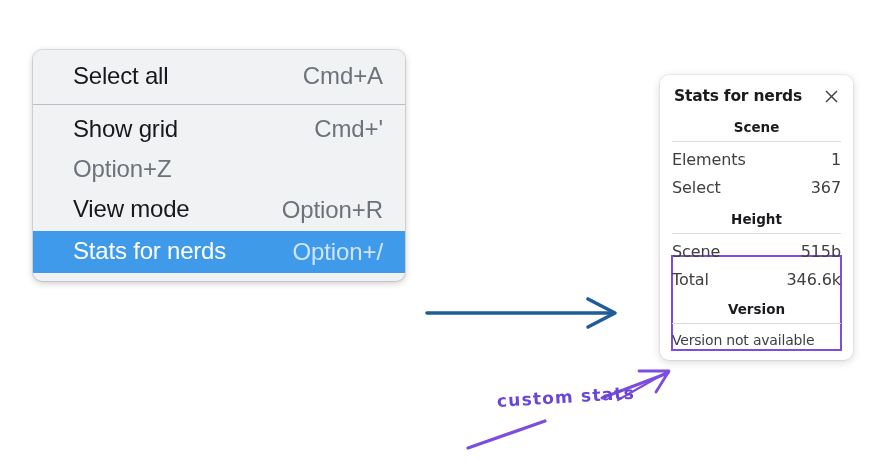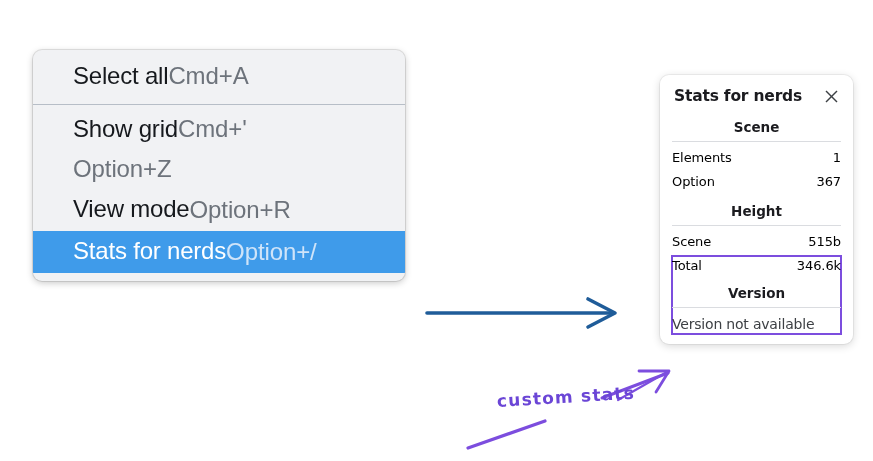--- a/index.html
+++ b/index.html
@@ -30,23 +30,25 @@
   }
   .menu-group { }
   .menu-divider {
     height: 1px;
     background: #b7bec7;
     margin: 6px 0 4px 0;
   }
   .menu-item {
     display: flex;
     align-items: center;
+    justify-content: space-between;
     padding: 5px 22px 6px 40px;
     box-sizing: border-box;
     cursor: default;
+    gap: 34px;
   }
   .menu-item .label {
     font-size: 24px;
     color: #16191d;
     letter-spacing: -0.2px;
     line-height: 1.28;
   }
   .menu-item .shortcut {
     font-size: 24px;
     color: #6d737b;
@@ -107,22 +109,22 @@
   }
   .rule {
     height: 1px;
     background: #dadce0;
     margin: 0 0 4px 0;
   }
   .stat-row {
     display: flex;
     justify-content: space-between;
     align-items: baseline;
-    font-size: 13px;
-    color: #000000;
+    font-size: 16px;
+    color: #404040;
     padding: 3px 0 3px 0;
     line-height: 1.35;
   }
   .stat-row .k { letter-spacing: -0.1px; }
   .stat-row .v { letter-spacing: -0.1px; }
   .version-line {
     font-size: 14px;
     color: #3d4044;
     padding: 4px 0 2px 0;
     letter-spacing: -0.2px;
@@ -214,21 +216,21 @@
   <div class="stats-inner">
 
     <div class="section">
       <div class="section-title">Scene</div>
       <div class="rule"></div>
       <div class="stat-row">
         <span class="k">Elements</span>
         <span class="v">1</span>
       </div>
       <div class="stat-row">
-        <span class="k">Option</span>
+        <span class="k">Select</span>
         <span class="v">367</span>
       </div>
     </div>
 
     <div class="section boxed-section" style="margin-top:9px;">
       <div class="section-title">Height</div>
       <div class="rule"></div>
       <div class="stat-row">
         <span class="k">Scene</span>
         <span class="v">515b</span>

